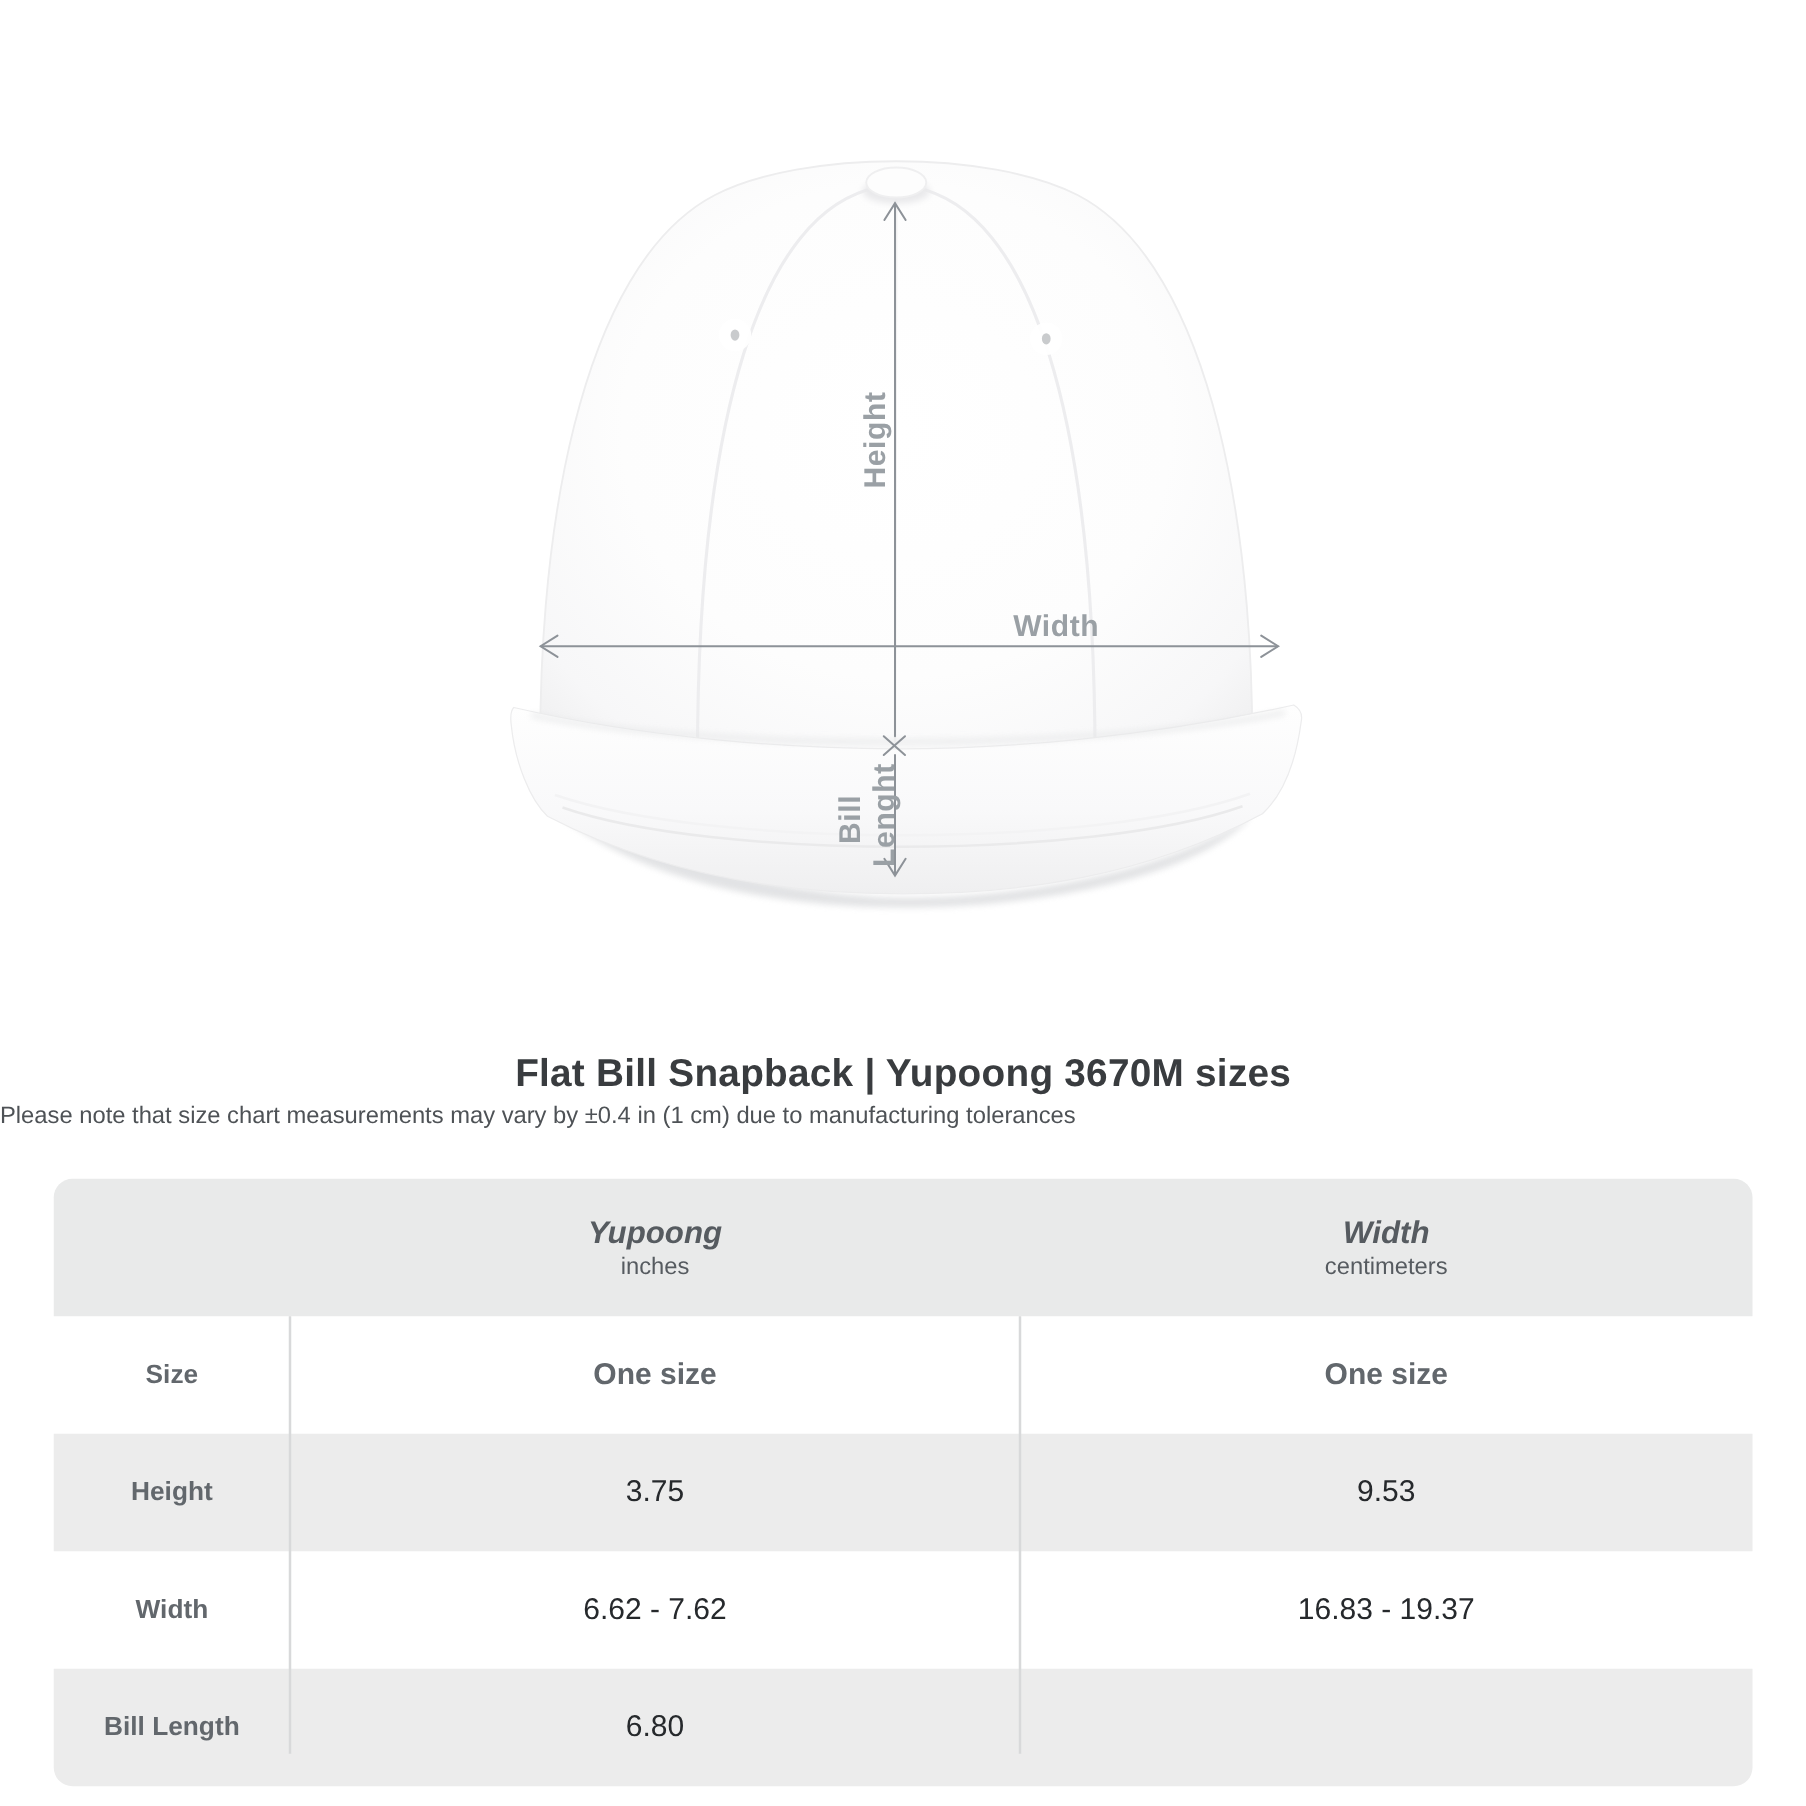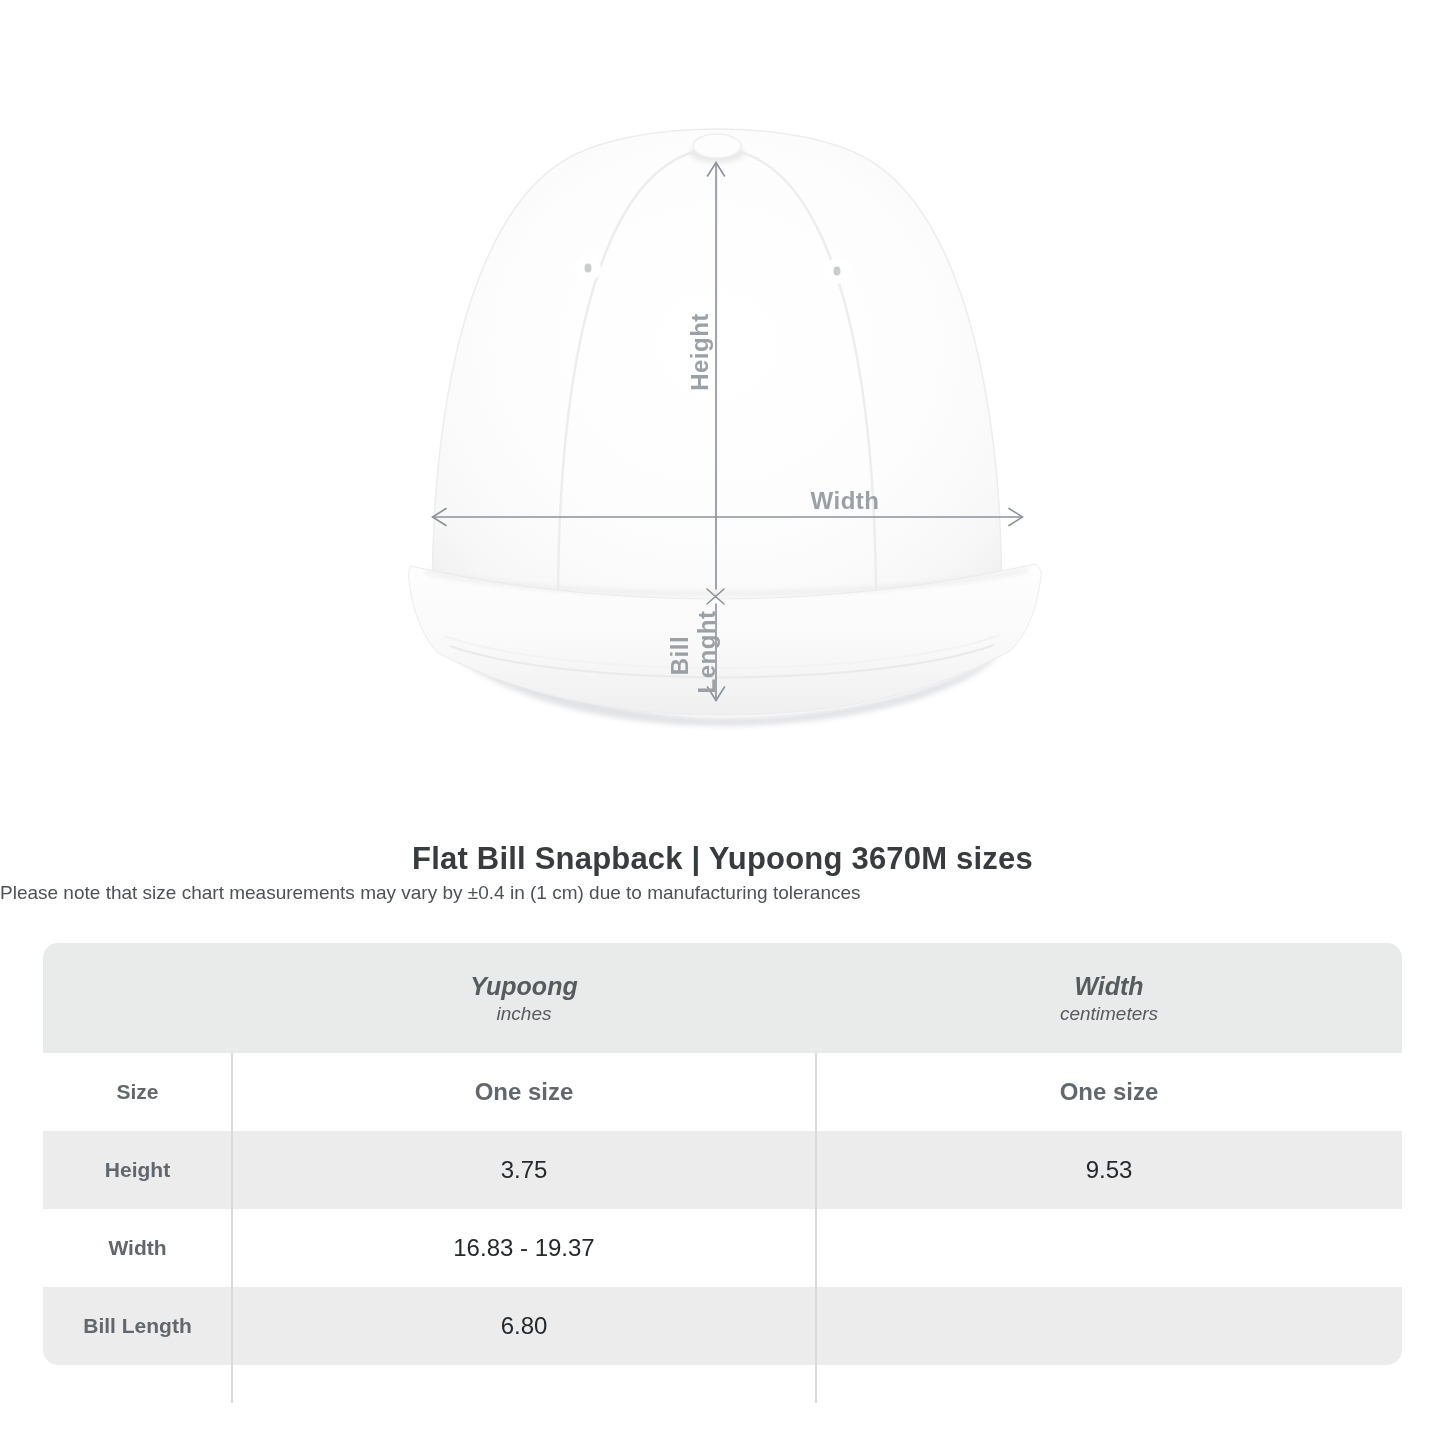--- a/index.html
+++ b/index.html
@@ -22,23 +22,23 @@
   }
   .size-table{
     position:absolute;top:943px;left:43px;width:1359px;height:460px;
   }
   .thead{
     height:110px;background:#e9eaea;border-radius:15px 15px 0 0;
     display:grid;grid-template-columns:189px 584px 1fr;align-items:center;
   }
   .unit-head{display:flex;flex-direction:column;align-items:center;justify-content:center;color:#565b60;}
   .unit-head .u-main{font-size:25px;font-weight:bold;font-style:italic;line-height:30px;}
-  .unit-head .u-sub{font-size:19px;font-style:italic;line-height:25px;}
+  .unit-head .u-sub{font-size:19px;line-height:25px;}
   .trow{
-    height:78px;display:grid;grid-template-columns:189px 584px 1fr;align-items:center;
+    height:94px;display:grid;grid-template-columns:189px 584px 1fr;align-items:center;
   }
   .trow.striped{background:#ececec;}
   .trow.last{border-radius:0 0 15px 15px;}
   .cell{ text-align:center; }
   .cell.rlabel{font-size:21px;font-weight:bold;color:#62676c;}
   .cell.val{font-size:24px;color:#26292c;}
   .cell.val.em{font-weight:bold;color:#62676c;}
   .col-divider{
     position:absolute;top:110px;bottom:0;width:2px;background:#d8d9da;
   }
@@ -152,20 +152,21 @@
   </div>
 
   <div class="trow striped">
     <div class="cell rlabel">Height</div>
     <div class="cell val">3.75</div>
     <div class="cell val">9.53</div>
   </div>
 
   <div class="trow">
     <div class="cell rlabel">Width</div>
+    <div class="cell val">6.62 - 7.62</div>
     <div class="cell val">16.83 - 19.37</div>
   </div>
 
   <div class="trow striped last">
     <div class="cell rlabel">Bill Length</div>
     <div class="cell val">6.80</div>
   </div>
 
   <div class="col-divider d1"></div>
   <div class="col-divider d2"></div>

